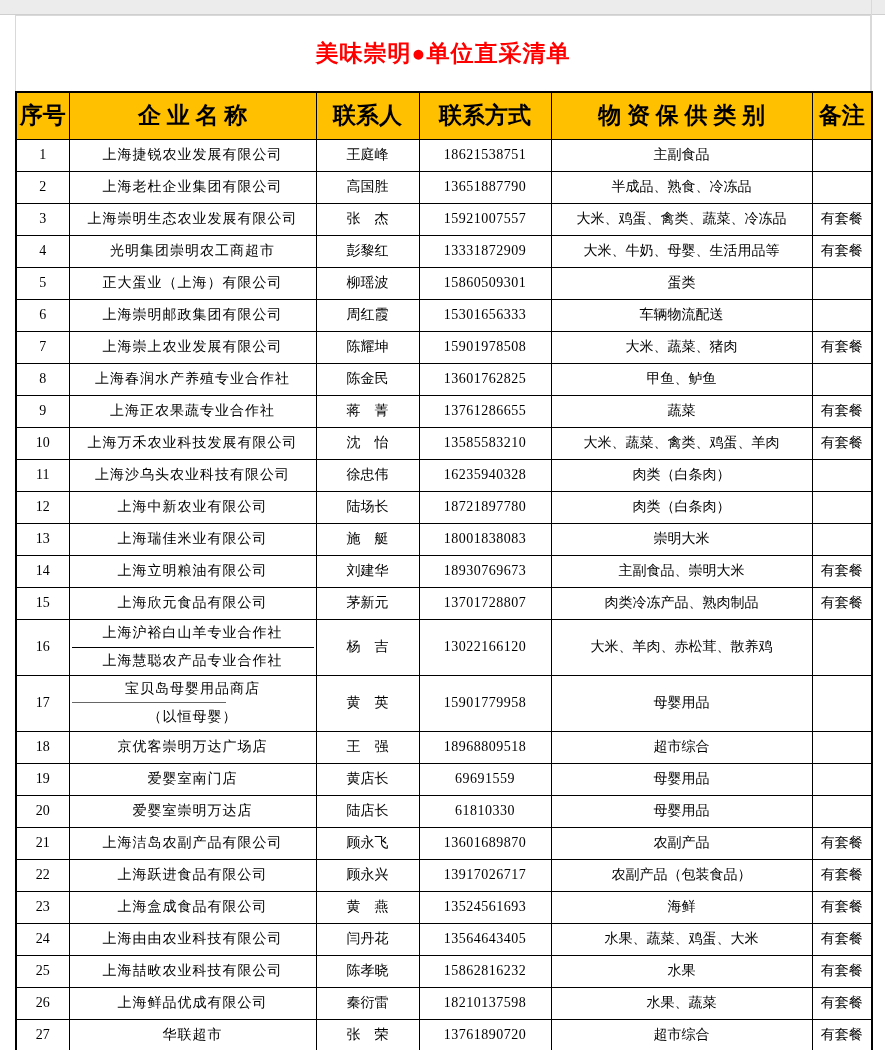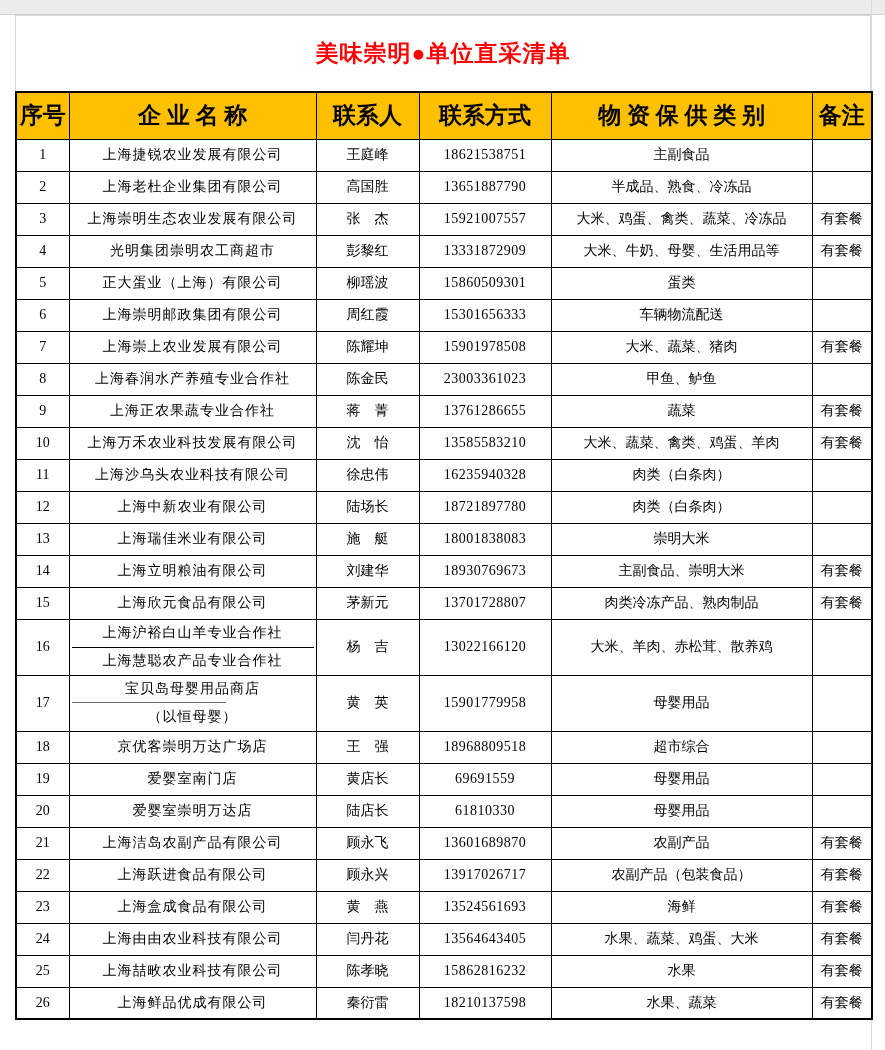--- a/index.html
+++ b/index.html
@@ -129,21 +129,21 @@
           <td class="company">上海崇上农业发展有限公司</td>
           <td class="contact">陈耀坤</td>
           <td class="phone">15901978508</td>
           <td class="category">大米、蔬菜、猪肉</td>
           <td class="remark">有套餐</td>
         </tr>
         <tr>
           <td class="no">8</td>
           <td class="company">上海春润水产养殖专业合作社</td>
           <td class="contact">陈金民</td>
-          <td class="phone">23003361023</td>
+          <td class="phone">13601762825</td>
           <td class="category">甲鱼、鲈鱼</td>
           <td class="remark"></td>
         </tr>
         <tr>
           <td class="no">9</td>
           <td class="company">上海正农果蔬专业合作社</td>
           <td class="contact">蒋　菁</td>
           <td class="phone">13761286655</td>
           <td class="category">蔬菜</td>
           <td class="remark">有套餐</td>
@@ -287,15 +287,23 @@
           <td class="remark">有套餐</td>
         </tr>
         <tr>
           <td class="no">26</td>
           <td class="company">上海鲜品优成有限公司</td>
           <td class="contact">秦衍雷</td>
           <td class="phone">18210137598</td>
           <td class="category">水果、蔬菜</td>
           <td class="remark">有套餐</td>
         </tr>
+        <tr>
+          <td class="no">27</td>
+          <td class="company">华联超市</td>
+          <td class="contact">张　荣</td>
+          <td class="phone">13761890720</td>
+          <td class="category">超市综合</td>
+          <td class="remark">有套餐</td>
+        </tr>
       </tbody>
   </table>
 </div>
 
 </body></html>

